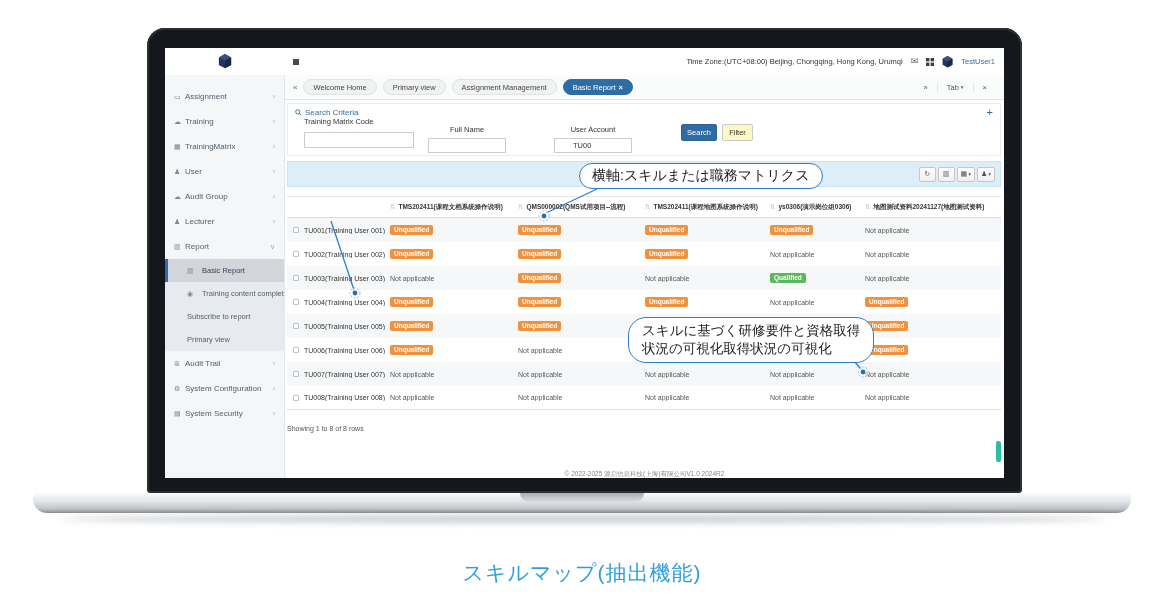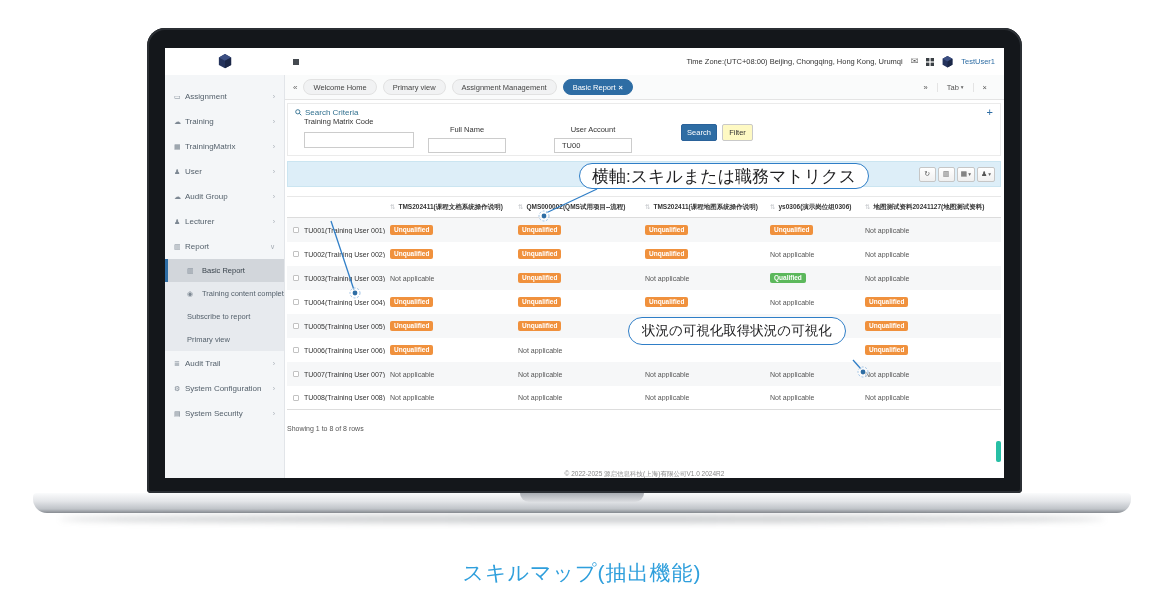--- a/index.html
+++ b/index.html
@@ -56,21 +56,21 @@
   .tb-tool:first-child { border-left:none; }
 
   .main { position:absolute; left:120px; top:52px; width:719px; height:378px; }
 
   .search-panel { position:absolute; left:2px; top:3px; width:714px; height:53px; background:#fff; border:1px solid #ebebeb; }
   .sp-head { display:flex; align-items:center; padding:3px 7px 0 7px; }
   .sp-title { font-size:8px; color:#31708f; margin-left:3px; }
   .plus { margin-left:auto; color:#2e6da4; font-size:11px; line-height:1; }
   .fg1 { position:absolute; left:16px; top:13px; }
   .fg1 .f-label { font-size:7.5px; color:#333; display:block; margin-bottom:2px; }
-  .f-input { border:1px solid #ccc; background:#fff; height:15px; font-size:7.5px; padding:0 7px;
+  .f-input { border:1px solid #ccc; background:#fff; height:15px; font-size:7.5px; padding:0 18px;
     font-family:"Liberation Sans", sans-serif; color:#333; }
   .fg1 .f-input { width:110px; height:16px; }
   .fg-inline { position:absolute; display:flex; align-items:center; gap:4px; top:21px;flex-direction:column; }
   .fg-inline .f-label { font-size:7.5px; color:#333; }
   .fg-inline .f-input { width:78px; }
   .fg2 { left:140px; } .fg3 { left:266px; }
   .btn { position:absolute; top:20px; height:17px; font-size:7.5px; border-radius:2px;
     display:flex; align-items:center; justify-content:center; }
   .btn-search { left:393px; width:36px; background:#2e6da4; border:1px solid #2a629a; color:#fff; }
   .btn-filter { left:434px; width:31px; background:#fef9c3; border:1px solid #c9c9c9; color:#333; }
@@ -100,21 +100,21 @@
   .plain { font-size:7px; color:#555; }
 
   .summary { position:absolute; left:2px; top:325px; font-size:7px; color:#555; }
   .copyright { position:absolute; left:0; right:0; top:370px; text-align:center; font-size:6.5px; color:#888; }
   .scroll-thumb { position:absolute; left:711px; top:341px; width:5px; height:21px; background:#27bfa5; border-radius:2px; }
 
   
   .bubble { position:absolute; background:#fff; border:1.5px solid #2f7ec7; color:#1d1d1f;
     white-space:nowrap; z-index:51; display:flex; align-items:center; }
   .bubble-a { left:197px; top:194px; height:27px; border-radius:15px; padding:0 13px; font-size:14px; }
-  .bubble-b { left:579px; top:163px; height:26px; border-radius:14px; padding:0 12px; font-size:17px; }
+  .bubble-b { left:579px; top:163px; height:26px; border-radius:14px; padding:0 12px; font-size:14px; }
   .bubble-c { left:628px; top:317px; border-radius:18px; padding:4px 13px; font-size:13.5px;
     line-height:18px; display:block; }
   .overlay { position:absolute; left:0; top:0; width:1164px; height:613px; pointer-events:none; z-index:50; }
 </style>
 </head>
 <body>
 
 <div class="stage">
 
   <div class="screen-frame">
@@ -498,17 +498,18 @@
     <line x1="597" y1="189" x2="546" y2="213" stroke="#2f7ec7" stroke-width="1.3"></line>
     <circle cx="544" cy="216" r="5" fill="rgba(255,255,255,0.5)" stroke="#9dc1e4" stroke-width="1" stroke-dasharray="2,1.6"></circle>
     <circle cx="544" cy="216" r="2.4" fill="#2e6da4"></circle>
     <line x1="853" y1="360" x2="861" y2="369" stroke="#2f7ec7" stroke-width="1.3"></line>
     <circle cx="863" cy="372" r="5" fill="rgba(255,255,255,0.5)" stroke="#9dc1e4" stroke-width="1" stroke-dasharray="2,1.6"></circle>
     <circle cx="863" cy="372" r="2.4" fill="#2e6da4"></circle>
   </svg>
 
   <div class="bubble bubble-b">横軸:スキルまたは職務マトリクス</div>
   <div class="bubble bubble-c">
+    <span style="display:block">スキルに基づく研修要件と資格取得</span>
     <span style="display:block">状況の可視化取得状況の可視化</span>
   </div>
 
   <div class="caption">スキルマップ(抽出機能)</div>
 </div>
 
 </body></html>

